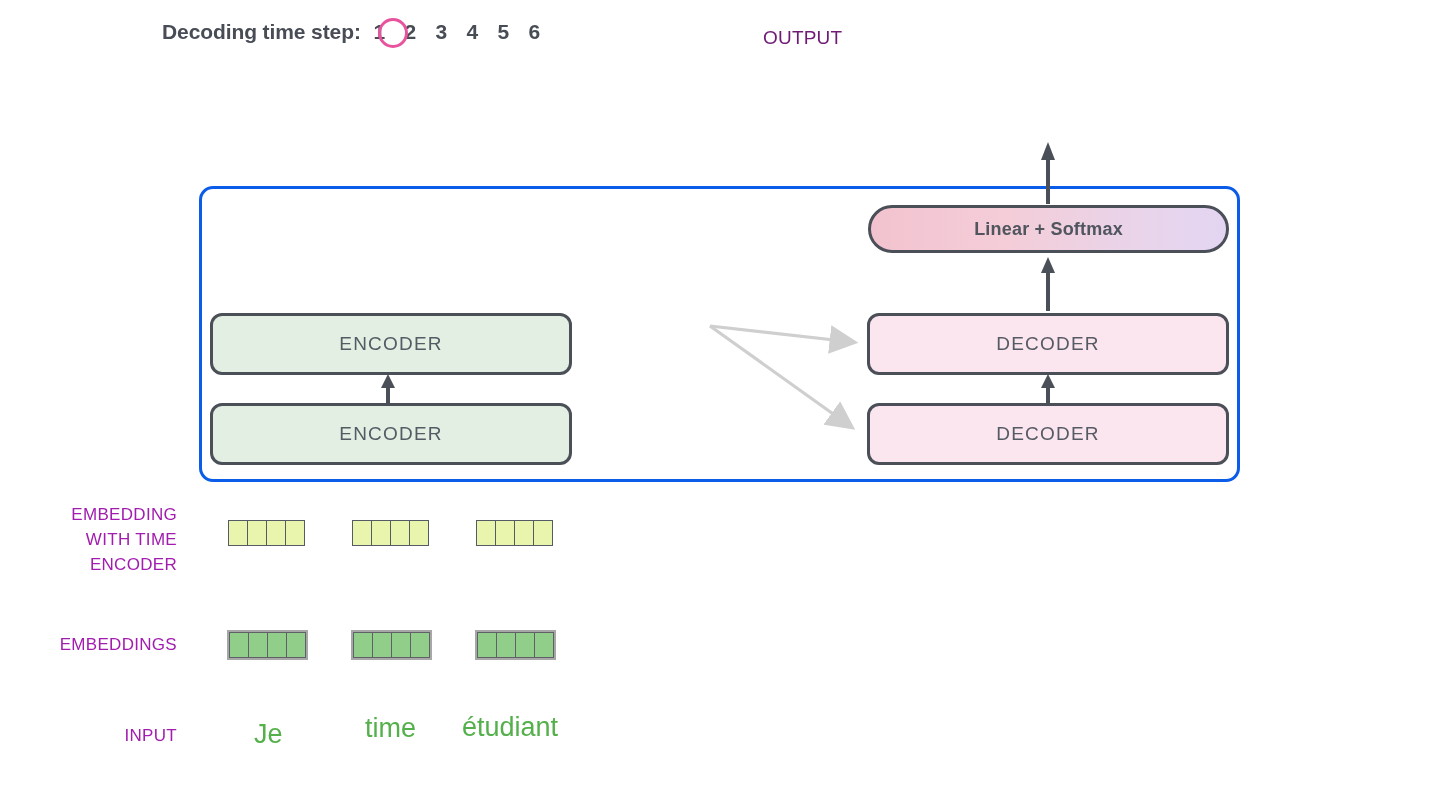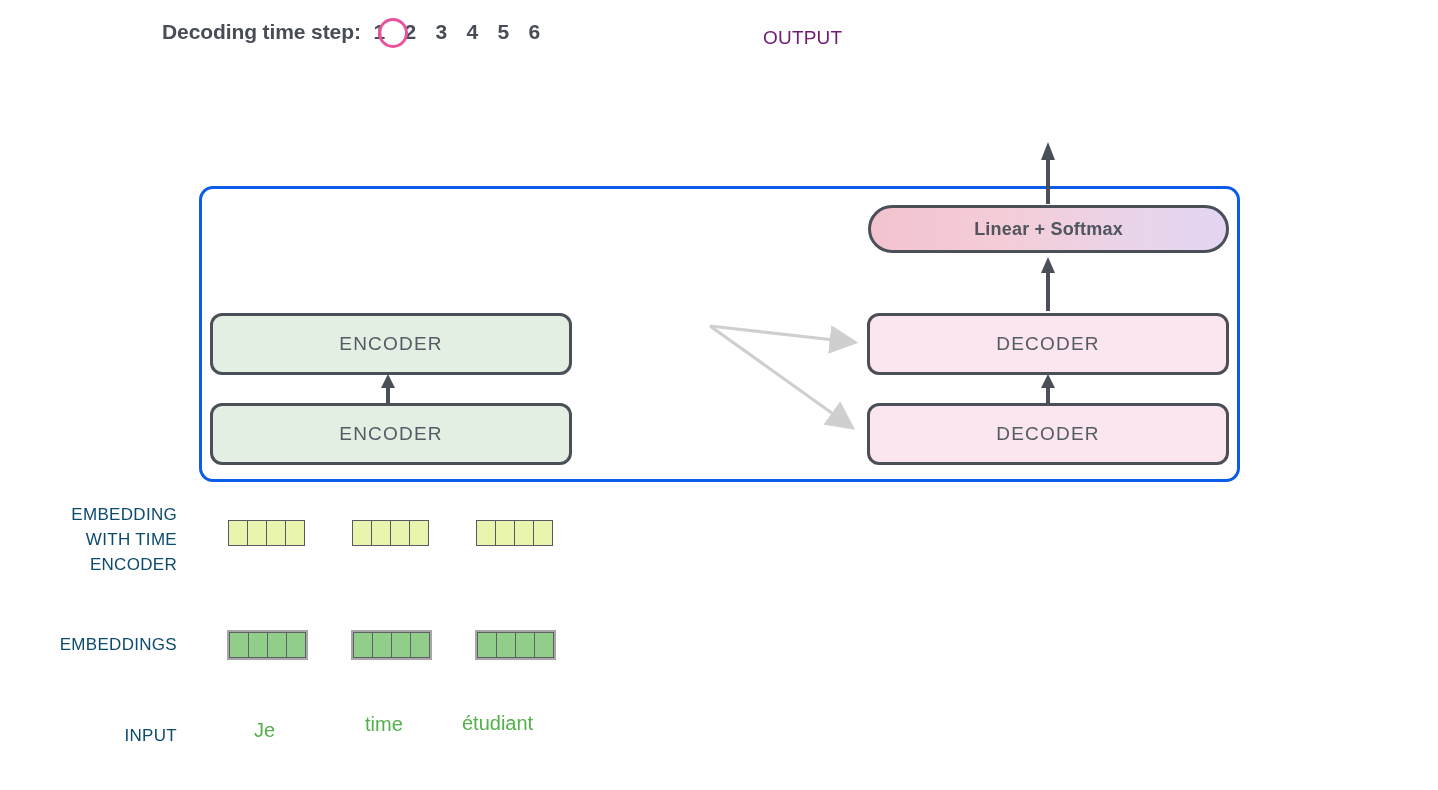--- a/index.html
+++ b/index.html
@@ -146,21 +146,21 @@
     top: 315px;
     width: 180px;
     height: 125px;
     pointer-events: none;
   }
 
   
   .row-label {
     position: absolute;
     font-size: 17px;
-    color: #0c4a6e;
+    color: #a21caf;
     letter-spacing: 0.3px;
     text-align: right;
     line-height: 25px;
   }
   #label-embedding-time {
     left: 0px;
     top: 502px;
     width: 177px;
   }
   #label-embeddings {
@@ -206,21 +206,21 @@
   #cells-time-1 { left: 352px; top: 520px; }
   #cells-time-2 { left: 476px; top: 520px; }
 
   #cells-emb-0 { left: 227px; top: 630px; }
   #cells-emb-1 { left: 351px; top: 630px; }
   #cells-emb-2 { left: 475px; top: 630px; }
 
   
   .word {
     position: absolute;
-    font-size: 20px;
+    font-size: 27px;
     color: #54b04a;
     white-space: nowrap;
   }
   #word-0 { left: 254px; top: 719px; }
   #word-1 { left: 365px; top: 713px; }
   #word-2 { left: 462px; top: 712px; }
 </style>
 </head>
 <body>
 

